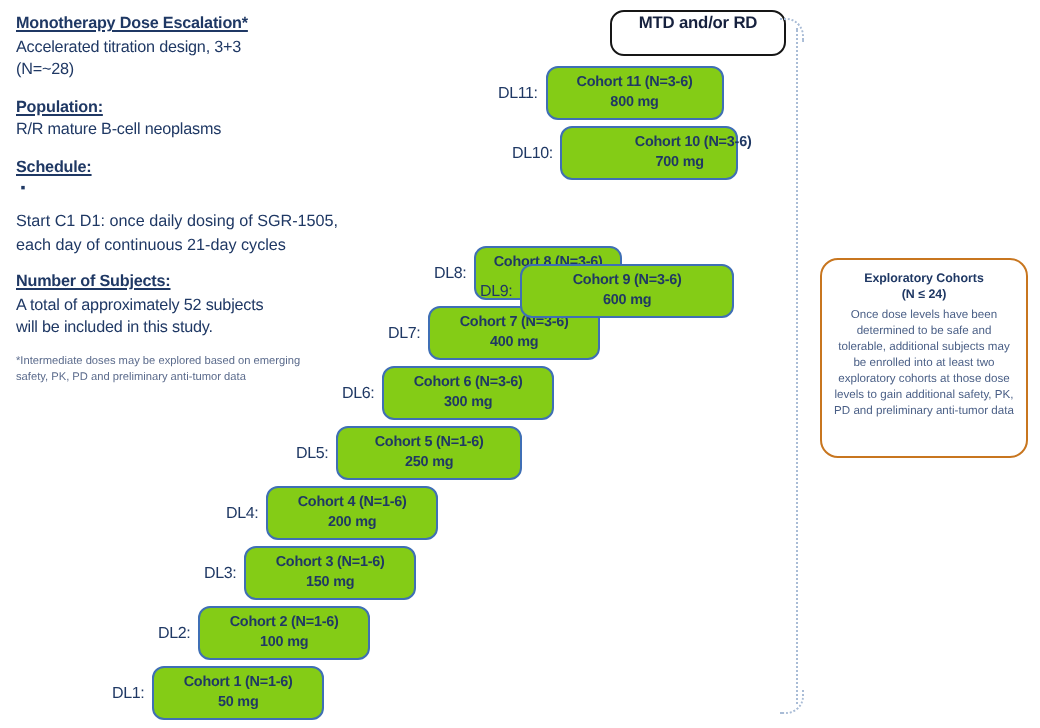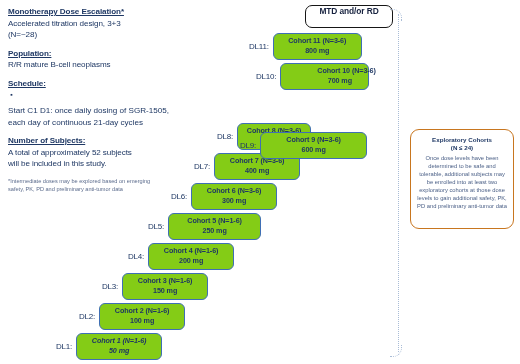--- a/index.html
+++ b/index.html
@@ -122,40 +122,40 @@
 
   <div class="footnote">*Intermediate doses may be explored based on emerging safety, PK, PD and preliminary anti-tumor data</div>
 
   <div class="mtd-box">
     <span>MTD and/or RD</span>
   </div>
 
   <div id="staircase">
       <div class="step" style="left: 56px; top: 333px;">
         <div class="dl-label">DL1:</div>
-        <div class="cohort-box" style="width: 86px; font-style: italic;">
+        <div class="cohort-box" style="width: 86px;">
           <div class="cohort-line1">Cohort 1 (N=1-6)</div>
           <div class="cohort-line2">50 mg</div>
         </div>
       </div>
       <div class="step" style="left: 79px; top: 303px;">
         <div class="dl-label">DL2:</div>
         <div class="cohort-box" style="width: 86px;">
           <div class="cohort-line1">Cohort 2 (N=1-6)</div>
           <div class="cohort-line2">100 mg</div>
         </div>
       </div>
       <div class="step" style="left: 102px; top: 273px;">
         <div class="dl-label">DL3:</div>
         <div class="cohort-box" style="width: 86px;">
           <div class="cohort-line1">Cohort 3 (N=1-6)</div>
           <div class="cohort-line2">150 mg</div>
         </div>
       </div>
-      <div class="step" style="left: 128px; top: 243px;">
+      <div class="step" style="left: 113px; top: 243px;">
         <div class="dl-label">DL4:</div>
         <div class="cohort-box" style="width: 86px;">
           <div class="cohort-line1">Cohort 4 (N=1-6)</div>
           <div class="cohort-line2">200 mg</div>
         </div>
       </div>
       <div class="step" style="left: 148px; top: 213px;">
         <div class="dl-label">DL5:</div>
         <div class="cohort-box" style="width: 93px;">
           <div class="cohort-line1">Cohort 5 (N=1-6)</div>

